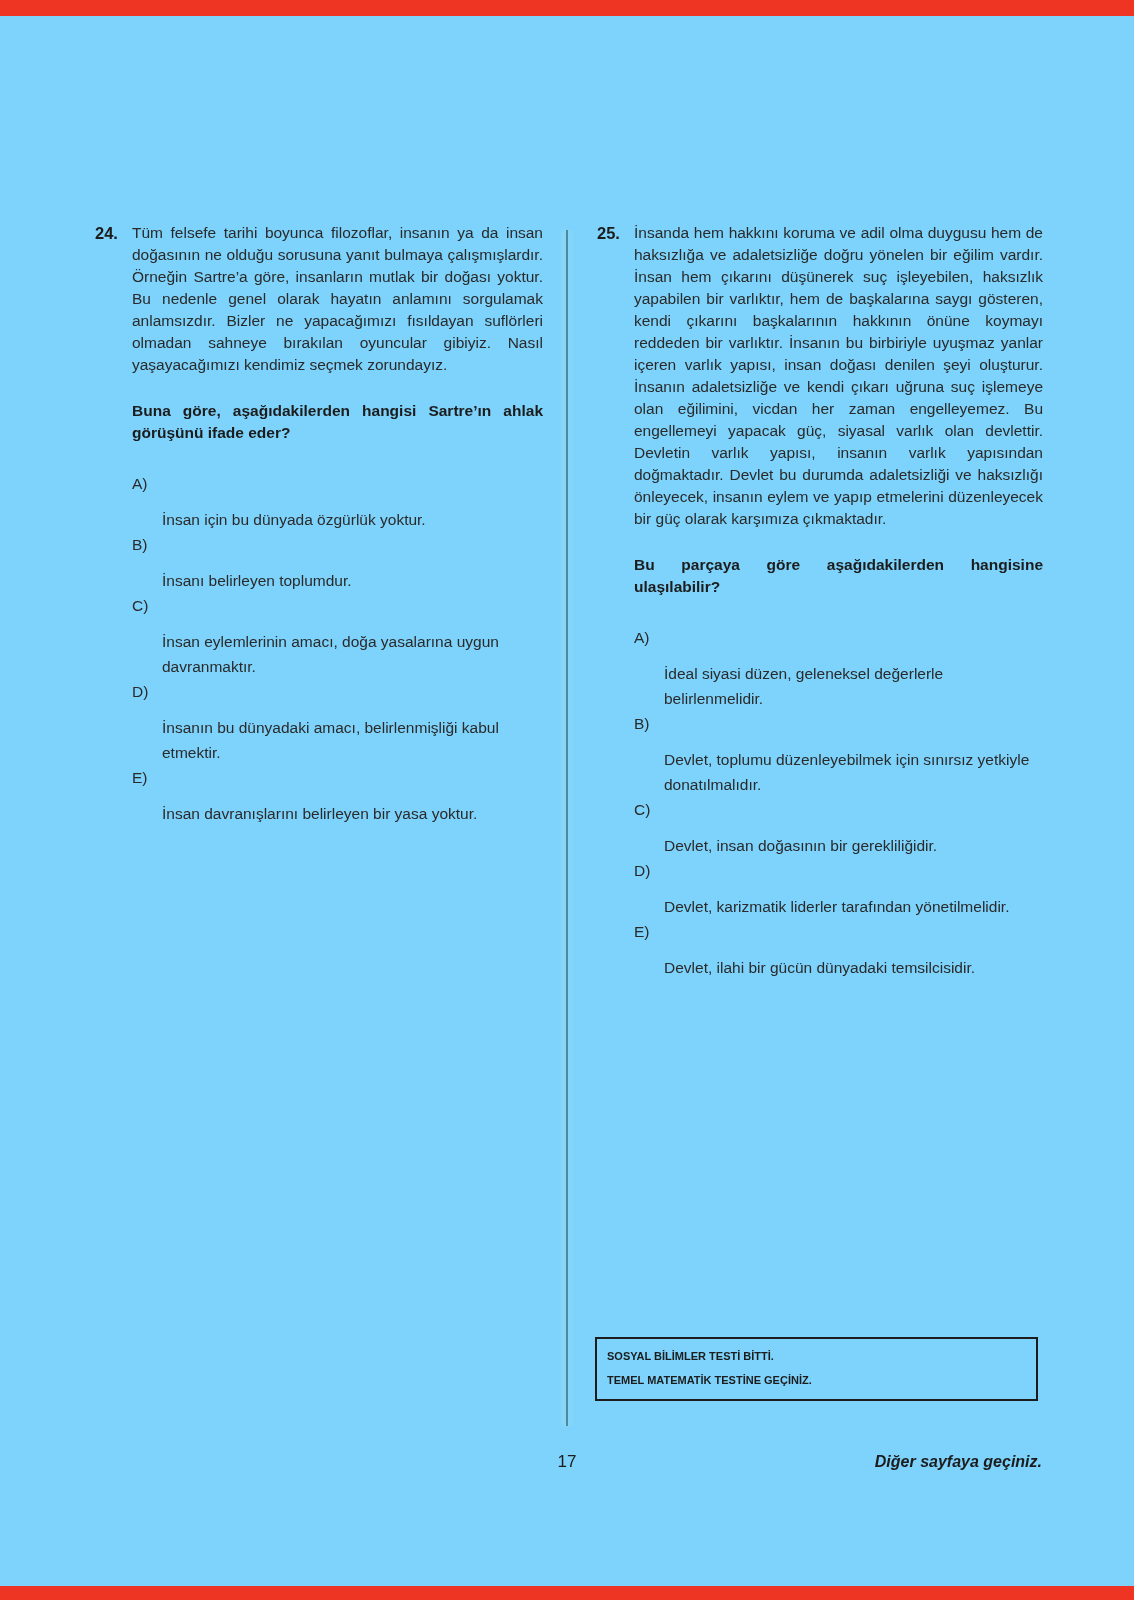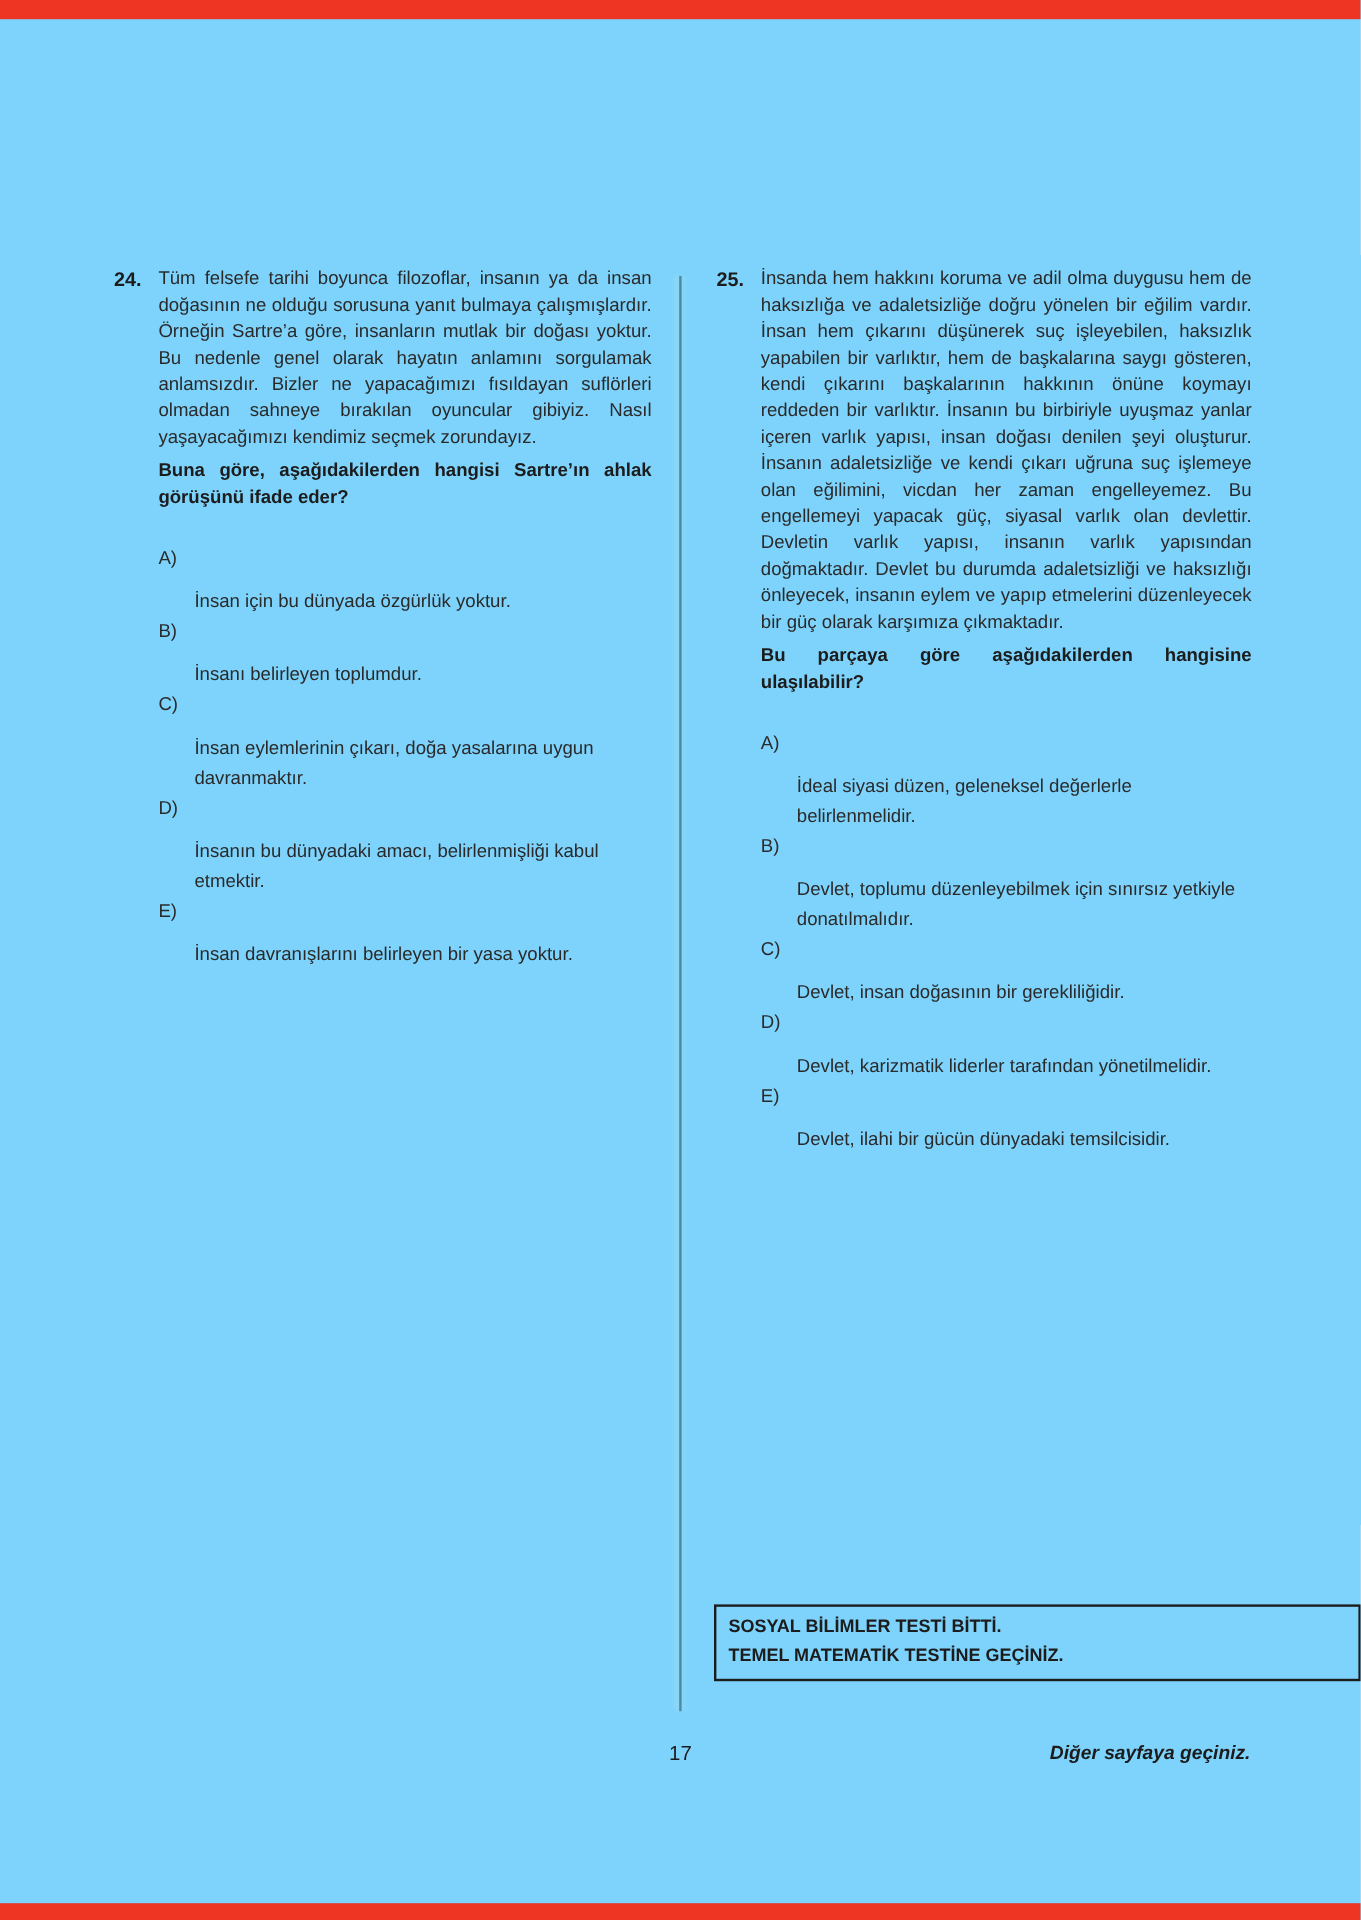--- a/index.html
+++ b/index.html
@@ -52,41 +52,41 @@
   .q-body { flex: 1 1 auto; min-width: 0; }
 
   .passage {
     text-align: justify;
     margin: 0;
   }
   .prompt {
     font-weight: bold;
     color: #1c1c1c;
     text-align: justify;
-    margin: 6px 0 0 0;
+    margin: 24px 0 0 0;
   }
   .options { margin-top: 27px; }
   .option {
     display: flex;
     align-items: flex-start;
     line-height: 25px;
   }
   .opt-letter { flex: 0 0 30px; }
   .opt-text { flex: 1 1 auto; margin-top: 36px; }
 
   .end-box {
     position: absolute;
     left: 595px;
     top: 1337px;
-    width: 539px;
+    width: 443px;
     box-sizing: border-box;
     border: 2px solid #1c1c1c;
     padding: 5px 10px 7px 10px;
     font-weight: bold;
-    font-size: 15px;
+    font-size: 11px;
     line-height: 24px;
     color: #1c1c1c;
   }
 
   .page-number {
     position: absolute;
     left: 0;
     width: 1134px;
     top: 1452px;
     text-align: center;
@@ -124,21 +124,21 @@
           <div class="option">
             <span class="opt-letter">A)</span>
             <span class="opt-text">İnsan için bu dünyada özgürlük yoktur.</span>
           </div>
           <div class="option">
             <span class="opt-letter">B)</span>
             <span class="opt-text">İnsanı belirleyen toplumdur.</span>
           </div>
           <div class="option">
             <span class="opt-letter">C)</span>
-            <span class="opt-text">İnsan eylemlerinin çıkarı, doğa yasalarına uygun davranmaktır.</span>
+            <span class="opt-text">İnsan eylemlerinin amacı, doğa yasalarına uygun davranmaktır.</span>
           </div>
           <div class="option">
             <span class="opt-letter">D)</span>
             <span class="opt-text">İnsanın bu dünyadaki amacı, belirlenmişliği kabul etmektir.</span>
           </div>
           <div class="option">
             <span class="opt-letter">E)</span>
             <span class="opt-text">İnsan davranışlarını belirleyen bir yasa yoktur.</span>
           </div>
         </div>

